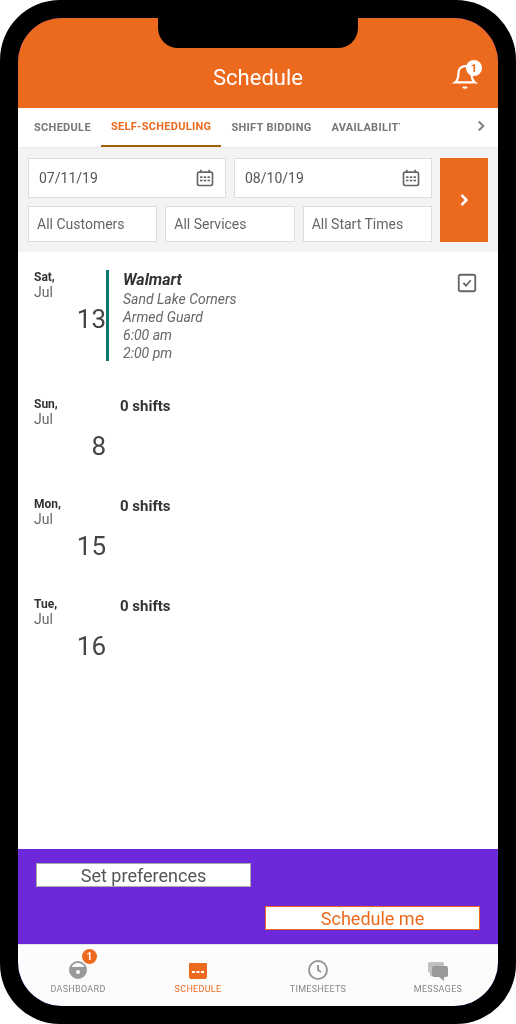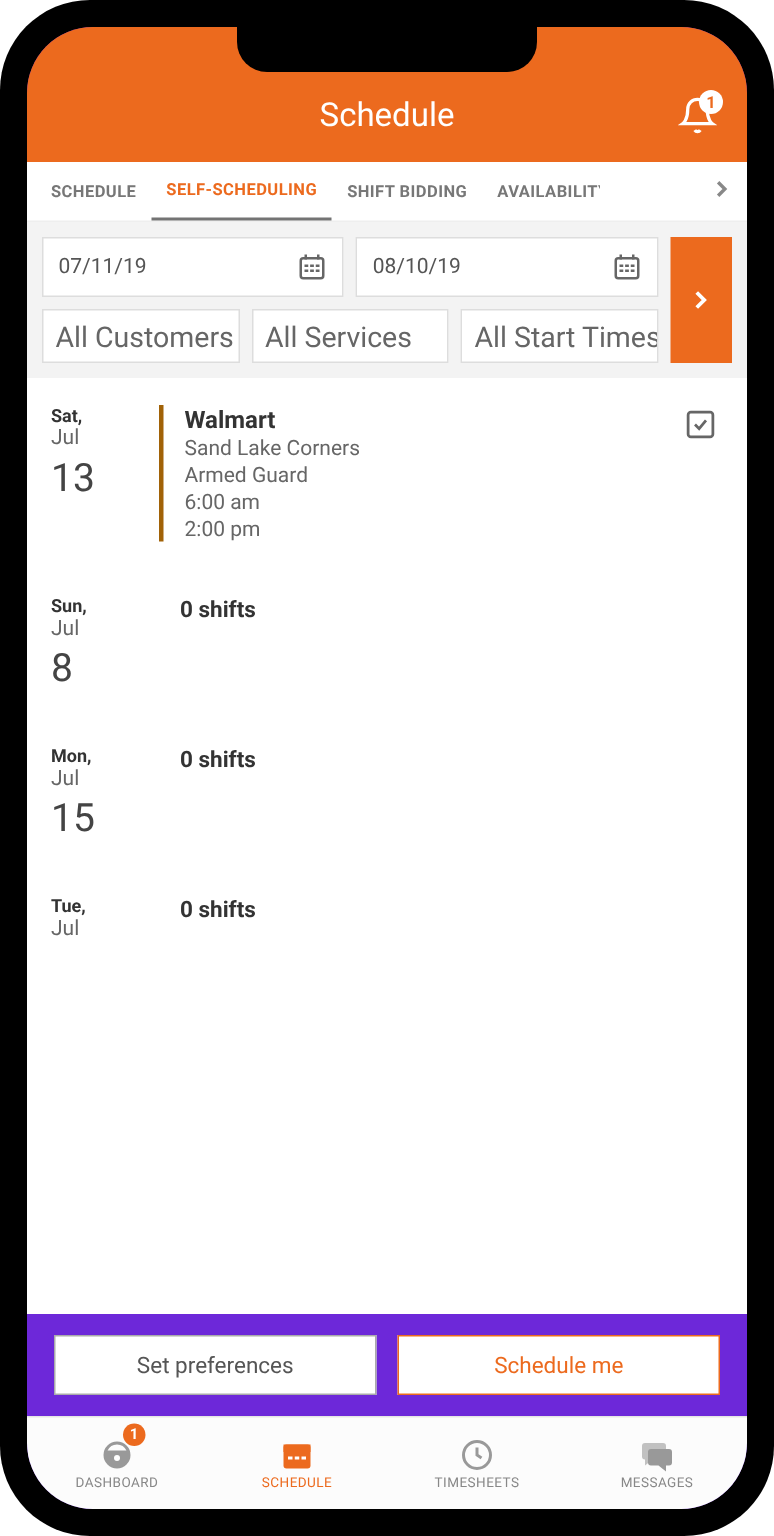--- a/index.html
+++ b/index.html
@@ -8,47 +8,47 @@
   .screen { width: 100%; height: 100%; background: #6d28d9; border-radius: 44px; overflow: hidden; position: relative; display: flex; flex-direction: column; }
   .notch { position: absolute; top: 0; left: 50%; transform: translateX(-50%); width: 200px; height: 30px; background: #000; border-radius: 0 0 20px 20px; z-index: 100; }
 
   .header { background: #EC6A1E; height: 90px; display: flex; align-items: flex-end; justify-content: center; position: relative; padding-bottom: 18px; }
   .header-title { color: #fff; font-size: 22px; font-weight: 400; }
   .bell-wrap { position: absolute; right: 20px; bottom: 14px; }
   .bell-badge { position: absolute; top: -4px; right: -4px; background: #fff; color: #EC6A1E; font-size: 11px; font-weight: 700; width: 16px; height: 16px; border-radius: 50%; display: flex; align-items: center; justify-content: center; }
 
   .tabs { display: flex; align-items: center; background: #fff; border-bottom: 1px solid #eee; padding: 0 6px; height: 40px; }
   .tab { font-size: 11px; font-weight: 700; letter-spacing: 0.3px; color: #777; padding: 0 10px; height: 100%; display: flex; align-items: center; white-space: nowrap; }
-  .tab.active { color: #EC6A1E; border-bottom: 2px solid #737373; }
+  .tab.active { color: #EC6A1E; border-bottom: 2px solid #a16207; }
   .tabs-scroll { margin-left: auto; color: #888; padding-right: 2px; }
 
   .filters { background: #f3f3f3; padding: 10px; display: flex; gap: 8px; }
   .filters-left { flex: 1; display: flex; flex-direction: column; gap: 8px; }
   .date-row { display: flex; gap: 8px; }
   .date-box { flex: 1; background: #fff; border: 1px solid #ddd; height: 40px; display: flex; align-items: center; justify-content: space-between; padding: 12px 10px; font-size: 14px; color: #555; }
   .dropdown-row { display: flex; gap: 8px; }
-  .dropdown-box { flex: 1; background: #fff; border: 1px solid #ddd; height: 36px; display: flex; align-items: center; padding: 0 8px; font-size: 19px; color: #666; overflow: hidden; white-space: nowrap; }
+  .dropdown-box { flex: 1; background: #fff; border: 1px solid #ddd; height: 36px; display: flex; align-items: center; padding: 0 8px; font-size: 14px; color: #666; overflow: hidden; white-space: nowrap; }
   .go-btn { width: 48px; background: #EC6A1E; display: flex; align-items: center; justify-content: center; }
 
   .days { flex: 1; overflow-y: auto; background: #fff; }
   .day-row { display: flex; padding: 18px 16px 18px 16px; gap: 0; position: relative; }
   .day-date { width: 72px; flex-shrink: 0; }
   .day-dow { font-size: 12px; font-weight: 700; color: #333; }
   .day-mon { font-size: 14px; color: #666; }
-  .day-num { font-size: 26px; color: #444; margin-top: 4px; }
+  .day-num { font-size: 26px; color: #444; margin-top: 4px; text-align: right; }
   .day-content { flex: 1; padding-left: 14px; }
-  .day-row.has-shift .day-content { border-left: 3px solid #a16207; }
+  .day-row.has-shift .day-content { border-left: 3px solid #0f766e; font-style: italic; }
   .shift-title { font-size: 16px; font-weight: 700; color: #333; }
   .shift-line { font-size: 14px; color: #666; margin-top: 2px; }
   .no-shifts { font-size: 15px; font-weight: 700; color: #333; }
   .check-icon { position: absolute; right: 20px; top: 20px; color: #666; }
 
   .bottom-actions { display: flex; gap: 14px; padding: 14px 18px; }
-  .btn { flex: 1; height: 40px; display: flex; align-items: center; justify-content: center; font-size: 15px; border: 1px solid #aaa; background: #fff; color: #555; }
-  .btn.primary { border-color: #EC6A1E; color: #EC6A1E; }
+  .btn { flex: 1; height: 24px; display: flex; align-items: center; justify-content: center; font-size: 18px; border: 1px solid #aaa; background: #fff; color: #555; }
+  .btn.primary { border-color: #EC6A1E; color: #EC6A1E; margin-top: 43px; }
 
   .bottom-nav { display: flex; border-top: 1px solid #e5e5e5; background: #fcfcfc; height: 62px; }
   .nav-item { flex: 1; display: flex; flex-direction: column; align-items: center; justify-content: center; gap: 2px; font-size: 9px; letter-spacing: 0.3px; color: #888; position: relative; }
   .nav-item.active { color: #EC6A1E; }
   .nav-icon { height: 24px; display: flex; align-items: center; justify-content: center; }
   .nav-badge { position: absolute; top: 4px; left: 50%; margin-left: 4px; background: #EC6A1E; color: #fff; font-size: 10px; font-weight: 700; width: 15px; height: 15px; border-radius: 50%; display: flex; align-items: center; justify-content: center; }
 </style>
 </head>
 <body>
 
@@ -172,20 +172,21 @@
         </div>
         <div class="day-content">
           <div class="no-shifts">0 shifts</div>
         </div>
       </div>
 
       <div class="day-row">
         <div class="day-date">
           <div class="day-dow">Tue,</div>
           <div class="day-mon">Jul</div>
+          <div class="day-num">16</div>
         </div>
         <div class="day-content">
           <div class="no-shifts">0 shifts</div>
         </div>
       </div>
     </div>
 
     <div class="bottom-actions">
       <div class="btn">Set preferences</div>
       <div class="btn primary">Schedule me</div>

